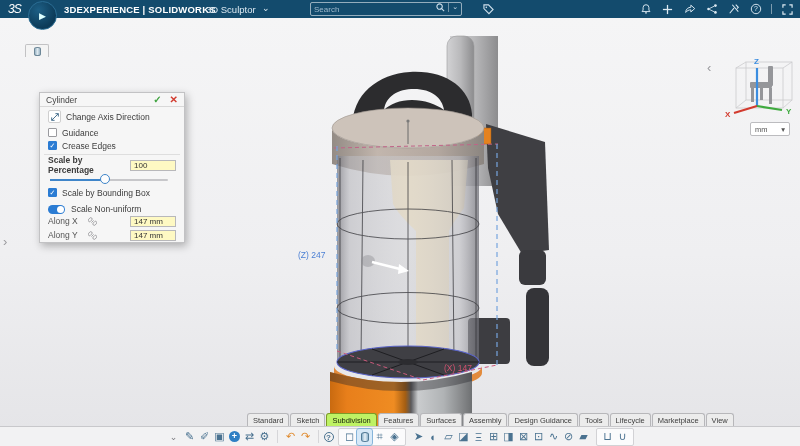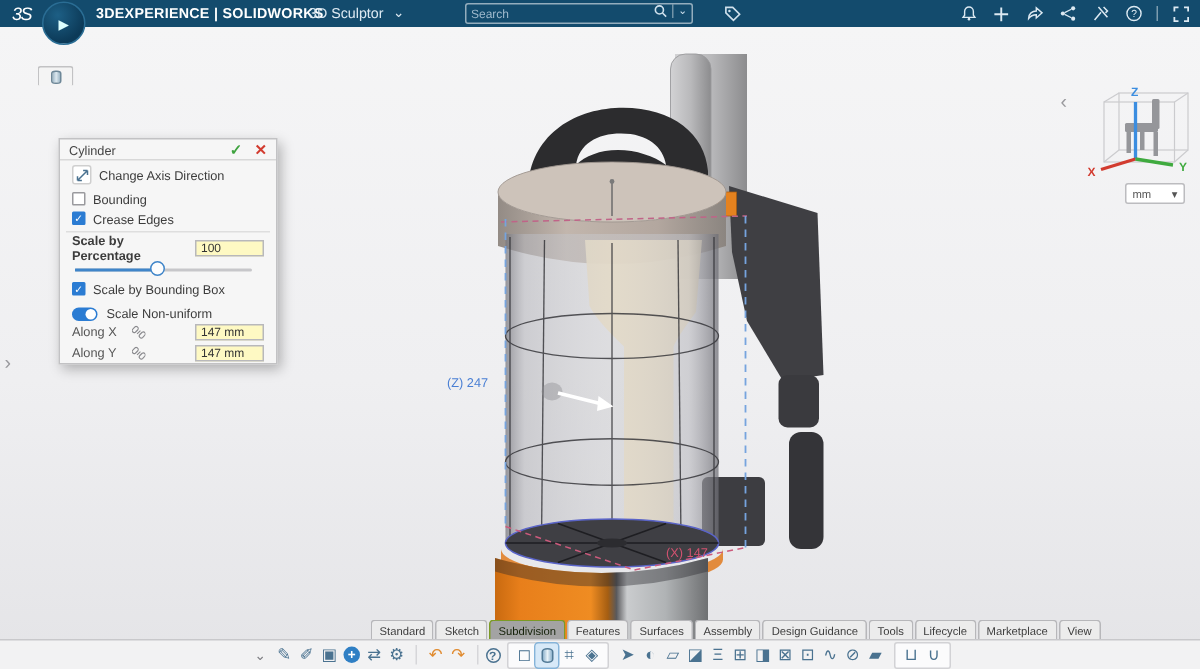--- a/index.html
+++ b/index.html
@@ -64,21 +64,21 @@
   .toggle .knob { position:absolute; right:1px; top:1px; width:7px; height:7px; background:#fff; border-radius:50%; }
   .dimrow { display:flex; align-items:center; padding:0 8px; height:14px; }
   .dimrow .dl { width:38px; color:#555; }
   .dimrow .link { width:12px; display:flex; justify-content:center; }
   .dimrow .sp { flex:1; }
 
   
   .tabstrip { position:absolute; left:0; top:413px; width:800px; height:13px; display:flex; padding-left:247px; z-index:20; }
   .tab { height:13px; padding:0 5px; display:flex; align-items:center; font-size:7.5px; color:#3d3d3d;
          background:#ececec; border:1px solid #b7b7ba; border-bottom:none; border-radius:3px 3px 0 0; margin-right:1px; cursor:pointer; white-space:nowrap; }
-  .tab.active { background:#a3a3a3; border-color:#7c9a26; color:#15220a; }
+  .tab.active { background:#bef264; border-color:#7c9a26; color:#15220a; }
 
   
   .toolbar { position:absolute; left:0; top:426px; width:800px; height:20px; background:#f2f2f3; border-top:1px solid #c8c8cb;
              display:flex; align-items:center; padding-left:168px; z-index:21; }
   .tgroup { display:flex; align-items:center; padding:0 3px; }
   .tgroup.framed { background:#fbfbfc; border:1px solid #d2d2d5; border-radius:2px; margin:0 2px; height:18px; }
   .tdiv { width:1px; height:13px; background:#d6d6d9; margin:0 2px; }
   .tool { width:15px; height:16px; display:flex; align-items:center; justify-content:center; font-size:11px; color:#4a7290; cursor:pointer; border-radius:2px; }
   .tool.small { font-size:9px; color:#7b7b80; width:11px; }
   .tool.orange { color:#e08a2e; }
@@ -313,21 +313,21 @@
           <svg width="10" height="10" viewBox="0 0 12 12">
               <path d="M2 10 L10 2 M10 2 L10 5.5 M10 2 L6.5 2 M2 10 L2 6.5 M2 10 L5.5 10" fill="none" stroke="#4a7290" stroke-width="1.2"></path>
             </svg>
         </span>
         <span>Change Axis Direction</span>
       </span>
     </div>
 
     <div class="dlg-row">
       <span class="cb"></span>
-      <span>Bounding</span>
+      <span>Guidance</span>
     </div>
     <div class="dlg-row">
       <span class="cb checked">✓</span>
       <span>Crease Edges</span>
     </div>
 
     <div class="sep"></div>
 
     <div class="dlg-row scale">
       <span class="lbl">Scale by Percentage</span>

